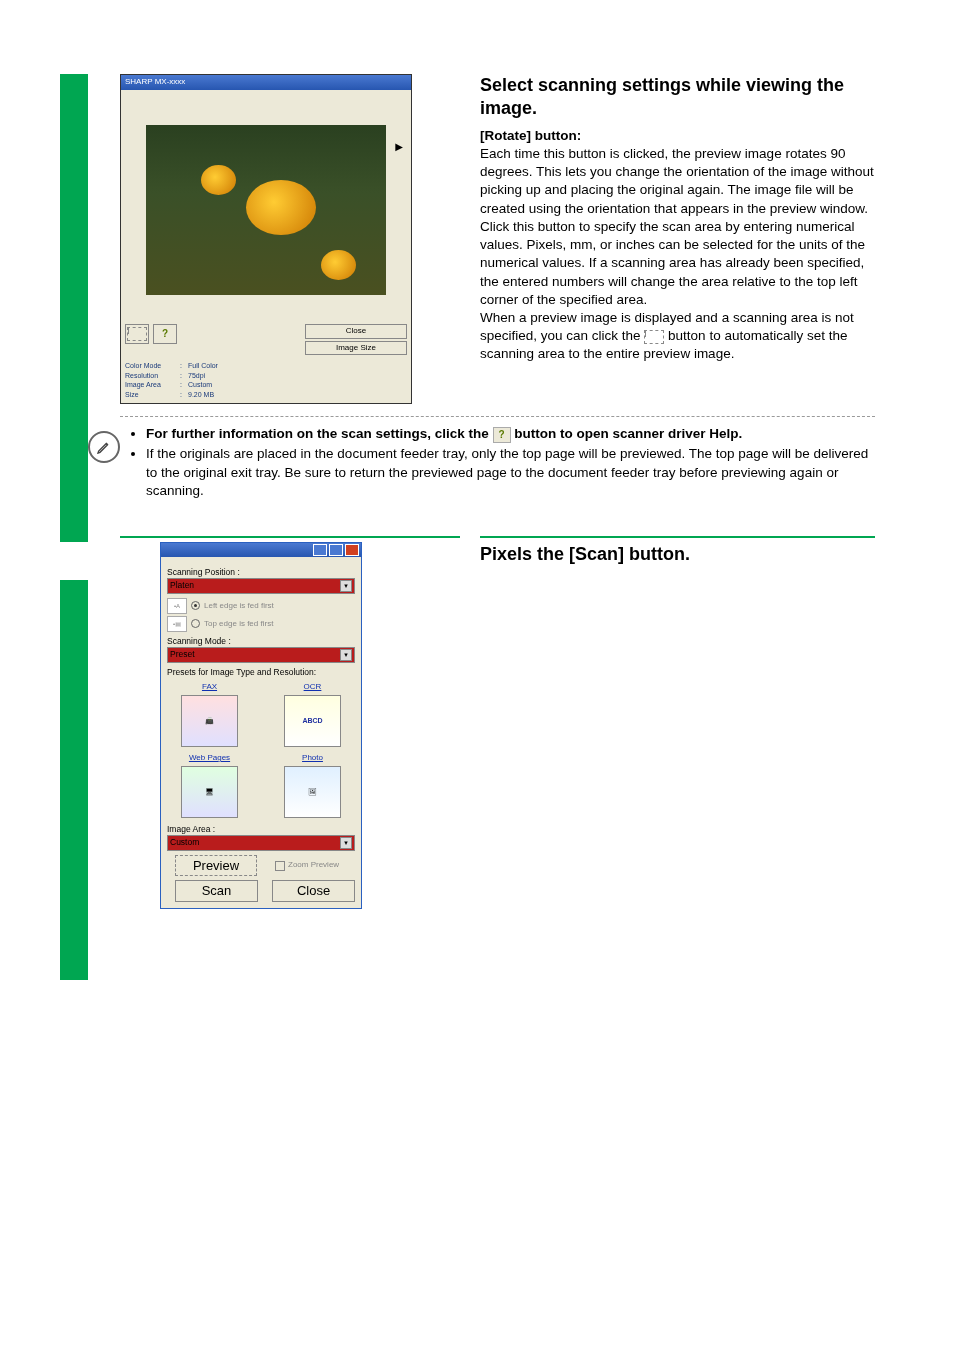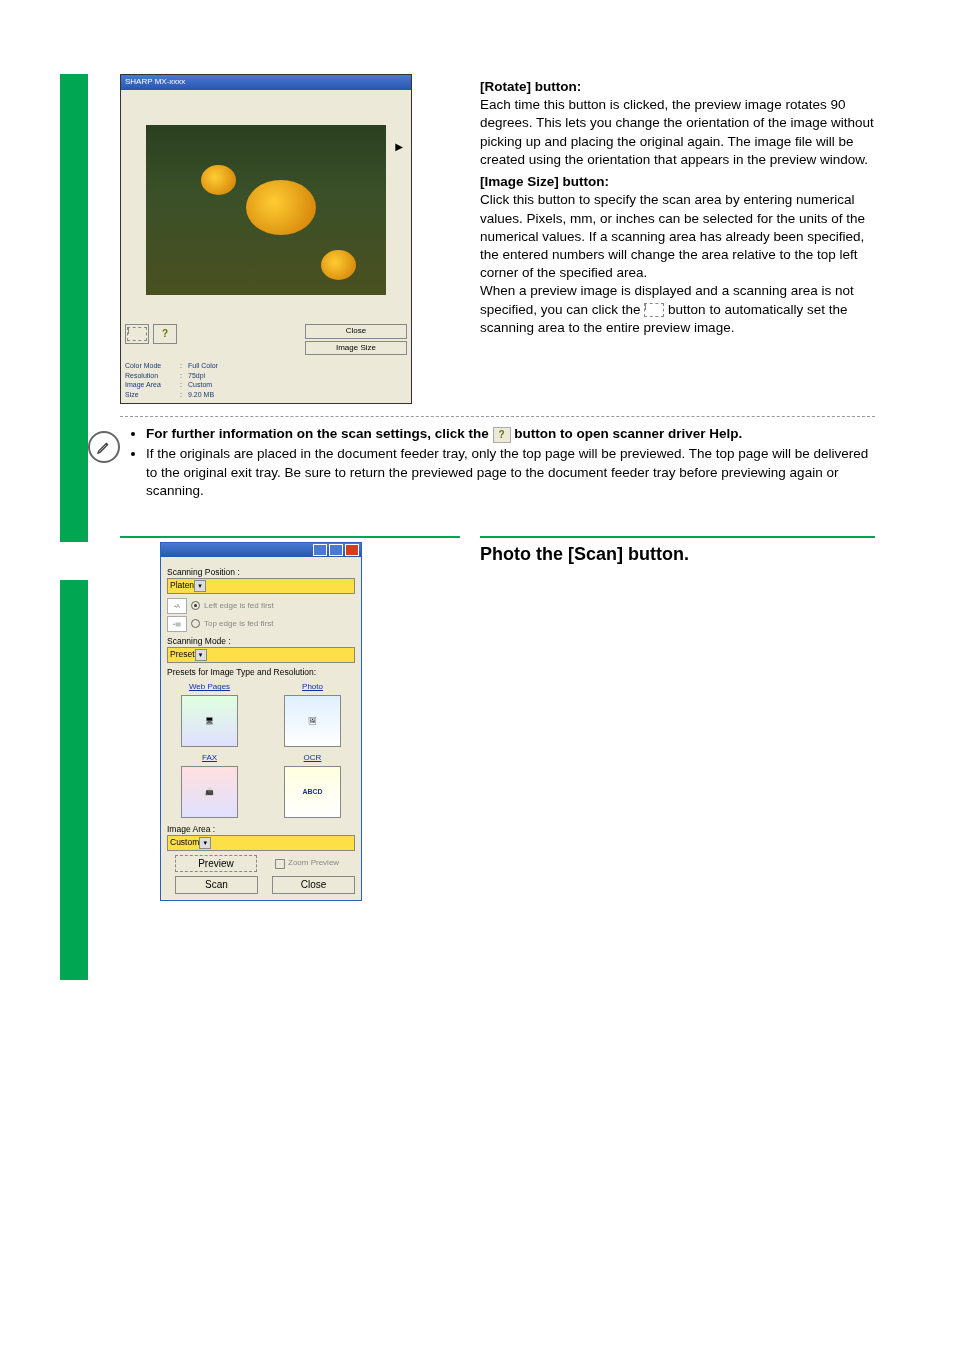--- a/index.html
+++ b/index.html
@@ -153,41 +153,41 @@
   .dw-title {
     height: 14px;
     background: linear-gradient(#4a79d1,#2756b0);
     display:flex; justify-content:flex-end; gap:2px; align-items:center; padding-right:2px;
   }
   .win-btn { width:12px; height:10px; border:1px solid #fff; background:#4a79d1; display:inline-block; }
   .win-btn.close { background:#d04020; }
   .dw-body { padding:6px; }
   .dw-label { font-size:8.5px; margin-top:4px; }
   .combo {
-    border:1px solid #888; background:#fde047; display:flex; justify-content:flex-start;
+    border:1px solid #888; background:#b91c1c; display:flex; justify-content:space-between;
     padding:1px 2px; font-size:8.5px; margin-bottom:4px;
   }
   .combo .arrow { background:#ddd; border:1px solid #888; width:10px; text-align:center; font-size:7px; line-height:9px; }
   .radio-row { display:flex; align-items:center; gap:4px; margin:2px 0; font-size:8px; color:#888; }
   .radio-row .thumb { width:18px; height:14px; border:1px solid #aaa; background:#fff; font-size:6px; display:flex; align-items:center; justify-content:center; }
   .radio { width:7px; height:7px; border:1px solid #666; border-radius:50%; display:inline-block; }
   .radio.on::after { content:""; display:block; width:3px;height:3px;background:#333;border-radius:50%; margin:2px; }
   .preset-row { display:flex; gap:18px; justify-content:space-around; margin:4px 0; }
   .preset { width:60px; text-align:center; }
   .preset .lbl { font-size:8px; text-decoration:underline; color:#1030b0; }
   .preset .pic {
     width:55px; height:50px; border:1px solid #888; margin:2px auto;
     display:flex; align-items:center; justify-content:center; font-size:7px;
   }
   .preset.web .pic { background:linear-gradient(#e0ffe0,#e0e0ff); }
   .preset.photo .pic { background:linear-gradient(#e0f0ff,#fff); }
   .preset.fax .pic { background:linear-gradient(#ffe0e0,#e0e0ff); }
   .preset.ocr .pic { background:linear-gradient(#ffffe0,#fff); font-weight:bold; color:#2030a0; }
   .btn-bar { display:flex; gap:6px; margin-top:4px; }
-  .dlg-btn { flex:1; border:1px solid #888; padding:1px 0; text-align:center; font-size:10px; background:#ece9d8;margin-left:8px; }
+  .dlg-btn { flex:1; border:1px solid #888; padding:1px 0; text-align:center; font-size:13px; background:#ece9d8;margin-left:8px; }
   .chk { width:8px; height:8px; border:1px solid #888; display:inline-block; vertical-align:middle; }
 
   .step8-row { display:flex; gap:20px; margin-top: 34px; }
   .step8-row .left-col { width:400px; }
   h2.sec-heading-2 {
     font-size: 18px; font-weight:bold; margin:0 0 6px 0;
   }
   .page-number {
     position:absolute; bottom:40px; left:0; right:0; text-align:center;
     font-size:26px; font-weight:bold;
@@ -242,23 +242,23 @@
             </div>
           <div>
               <span>Size</span>
               <span>:</span>
               <span>9.20 MB</span>
             </div>
         </div>
       </div>
     </div>
     <div class="right-col">
+      <h2 class="section-heading">Select scanning settings while viewing the image.</h2>
       <div class="label-bold">[Rotate] button:</div>
       <div>Each time this button is clicked, the preview image rotates 90 degrees. This lets you change the orientation of the image without picking up and placing the original again. The image file will be created using the orientation that appears in the preview window.</div>
-      <div class="label-bold">[Image Size] button:</div>
       <div>Click this button to specify the scan area by entering numerical values. Pixels, mm, or inches can be selected for the units of the numerical values. If a scanning area has already been specified, the entered numbers will change the area relative to the top left corner of the specified area.</div>
       <div>
         <span>When a preview image is displayed and a scanning area is not specified, you can click the </span><span class="auto-icon"></span><span> button to automatically set the scanning area to the entire preview image.</span>
       </div>
     </div>
   </div>
 
   <hr class="dashed-sep">
 
   <div class="note-block">
@@ -302,37 +302,37 @@
           </div>
 
           <div class="dw-label">Scanning Mode :</div>
           <div class="combo">
             <span>Preset</span>
             <span class="arrow">▾</span>
           </div>
 
           <div class="dw-label">Presets for Image Type and Resolution:</div>
           <div class="preset-row">
+            <div class="preset fax">
+              <div class="lbl">FAX</div>
+              <div class="pic">📠</div>
+            </div>
+            <div class="preset ocr">
+              <div class="lbl">OCR</div>
+              <div class="pic">ABCD</div>
+            </div>
+          </div>
+          <div class="preset-row">
             <div class="preset web">
               <div class="lbl">Web Pages</div>
               <div class="pic">🖥</div>
             </div>
             <div class="preset photo">
               <div class="lbl">Photo</div>
               <div class="pic">🖼</div>
-            </div>
-          </div>
-          <div class="preset-row">
-            <div class="preset fax">
-              <div class="lbl">FAX</div>
-              <div class="pic">📠</div>
-            </div>
-            <div class="preset ocr">
-              <div class="lbl">OCR</div>
-              <div class="pic">ABCD</div>
             </div>
           </div>
 
           <div class="dw-label">Image Area :</div>
           <div class="combo">
             <span>Custom</span>
             <span class="arrow">▾</span>
           </div>
 
           <div class="btn-bar">
@@ -344,17 +344,17 @@
           </div>
           <div class="btn-bar">
             <div class="dlg-btn">Scan</div>
             <div class="dlg-btn">Close</div>
           </div>
         </div>
       </div>
     </div>
     <div class="right-col">
       <div class="h-sep" style="margin-left:0;"></div>
-      <h2 class="sec-heading-2">Photo the [Scan] button.</h2>
+      <h2 class="sec-heading-2">Pixels the [Scan] button.</h2>
     </div>
   </div>
 
 </div>
 
 </body></html>

